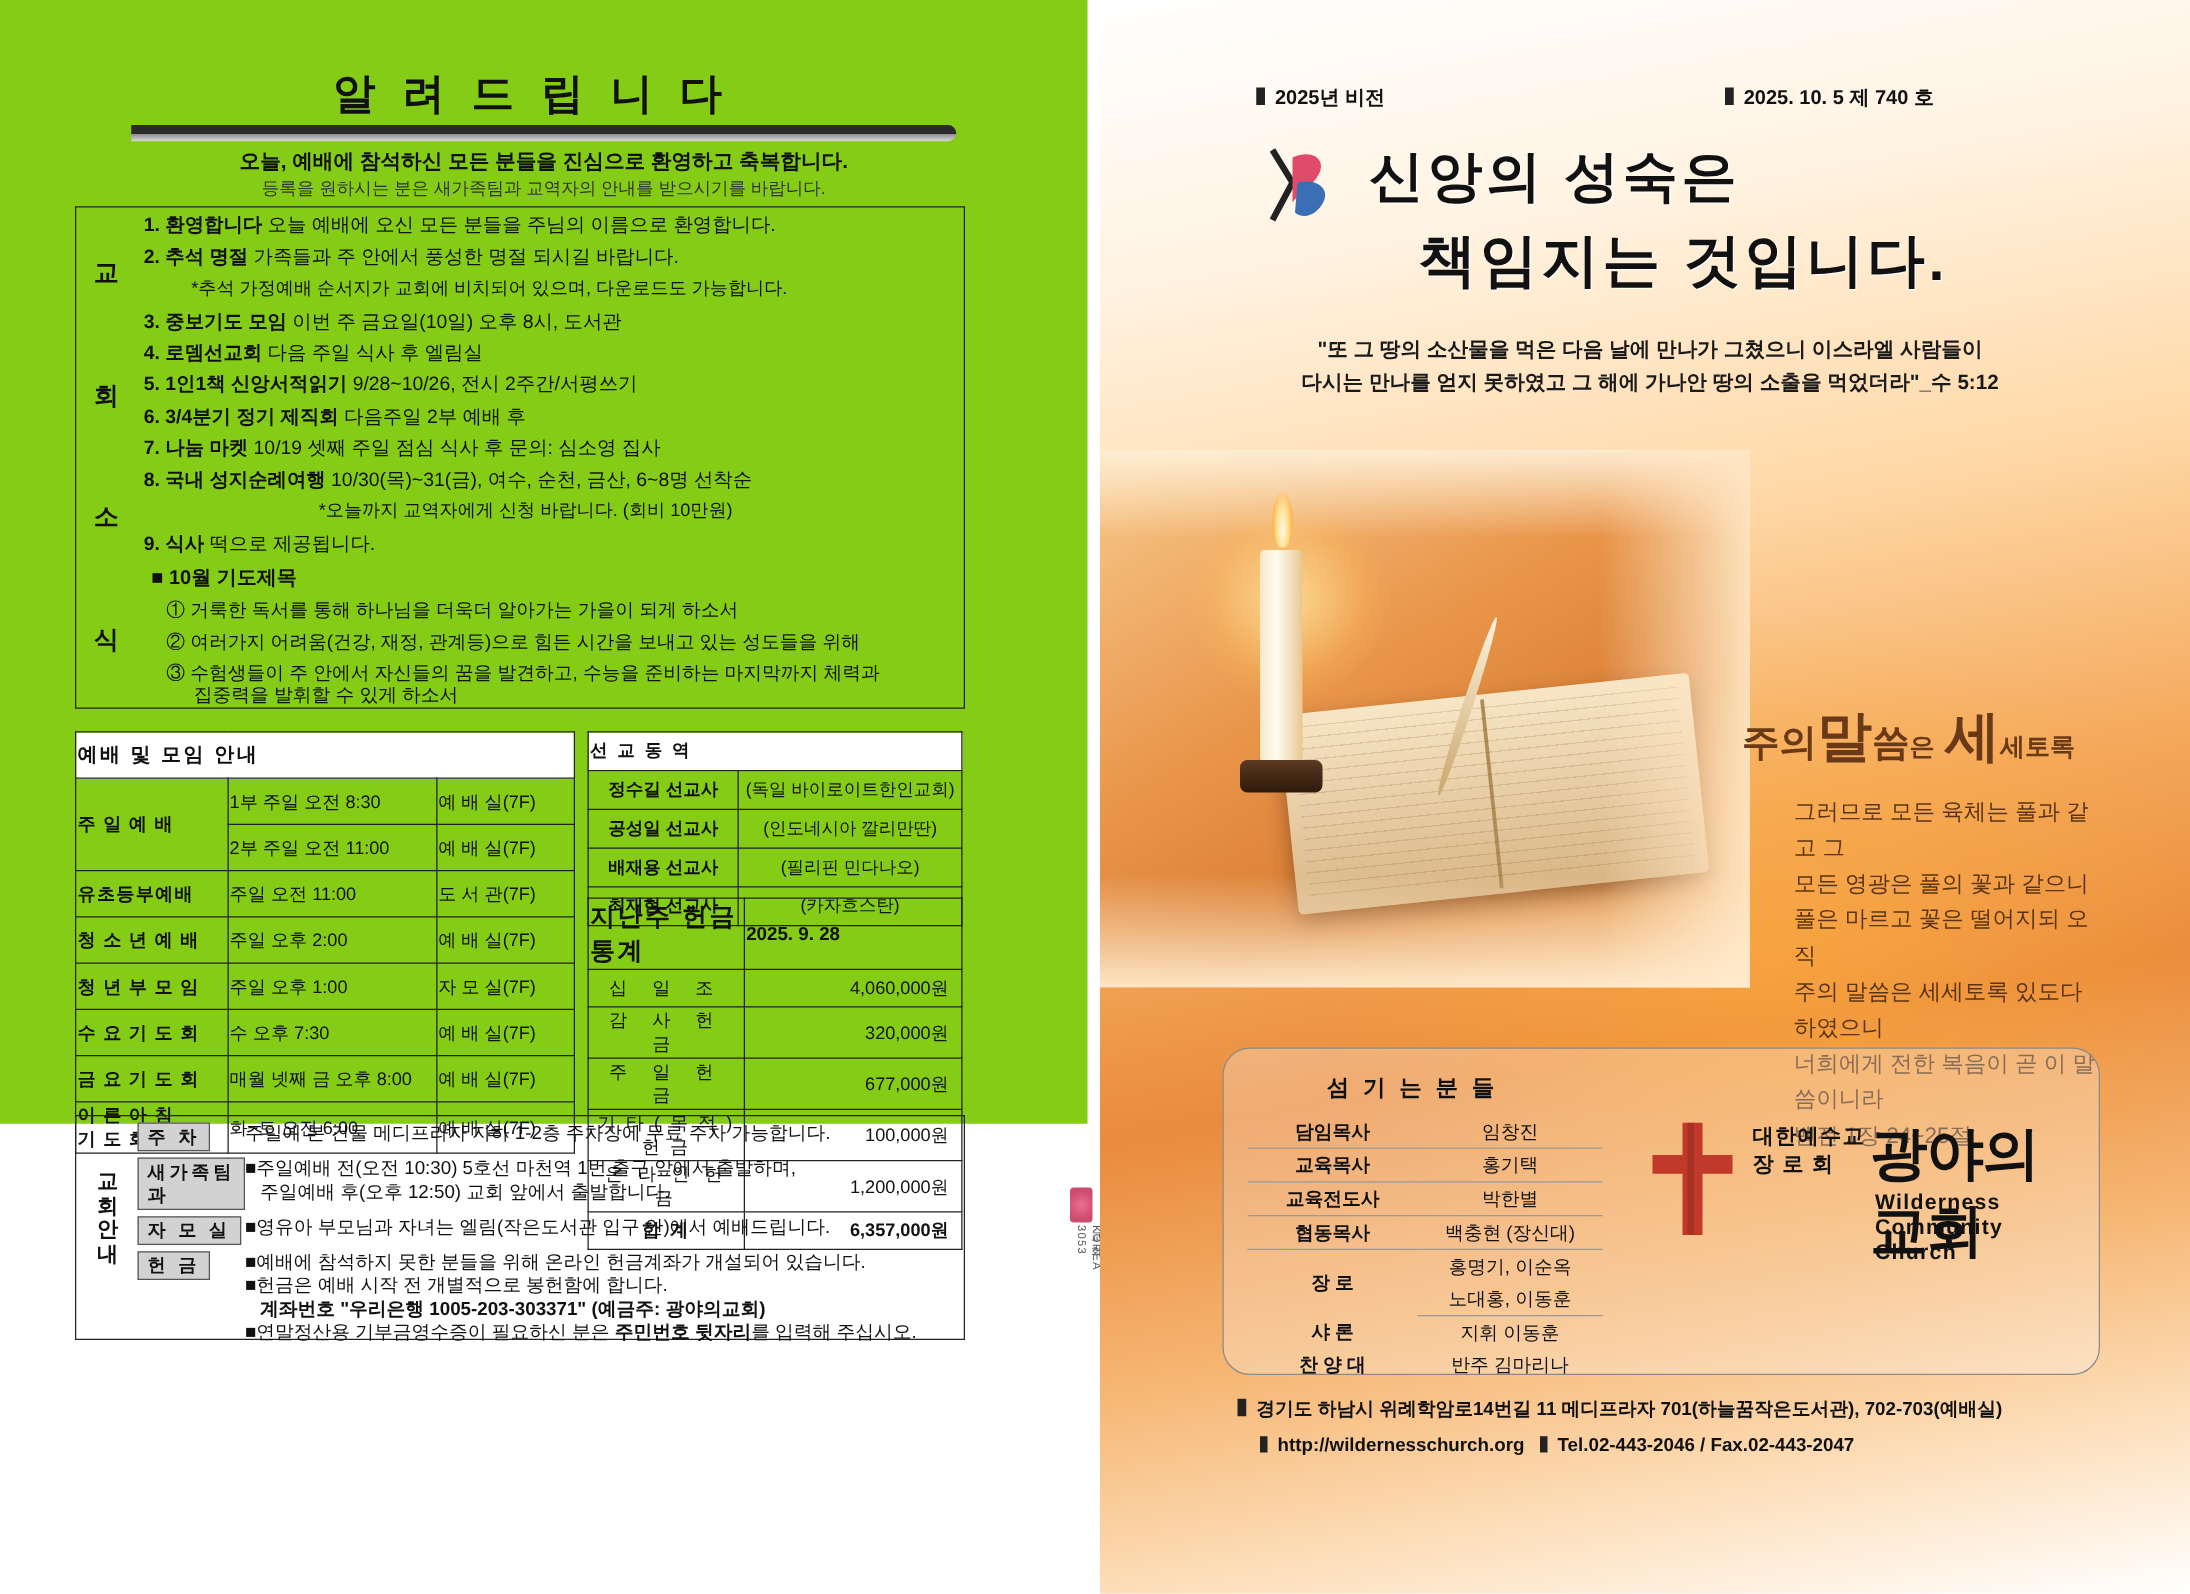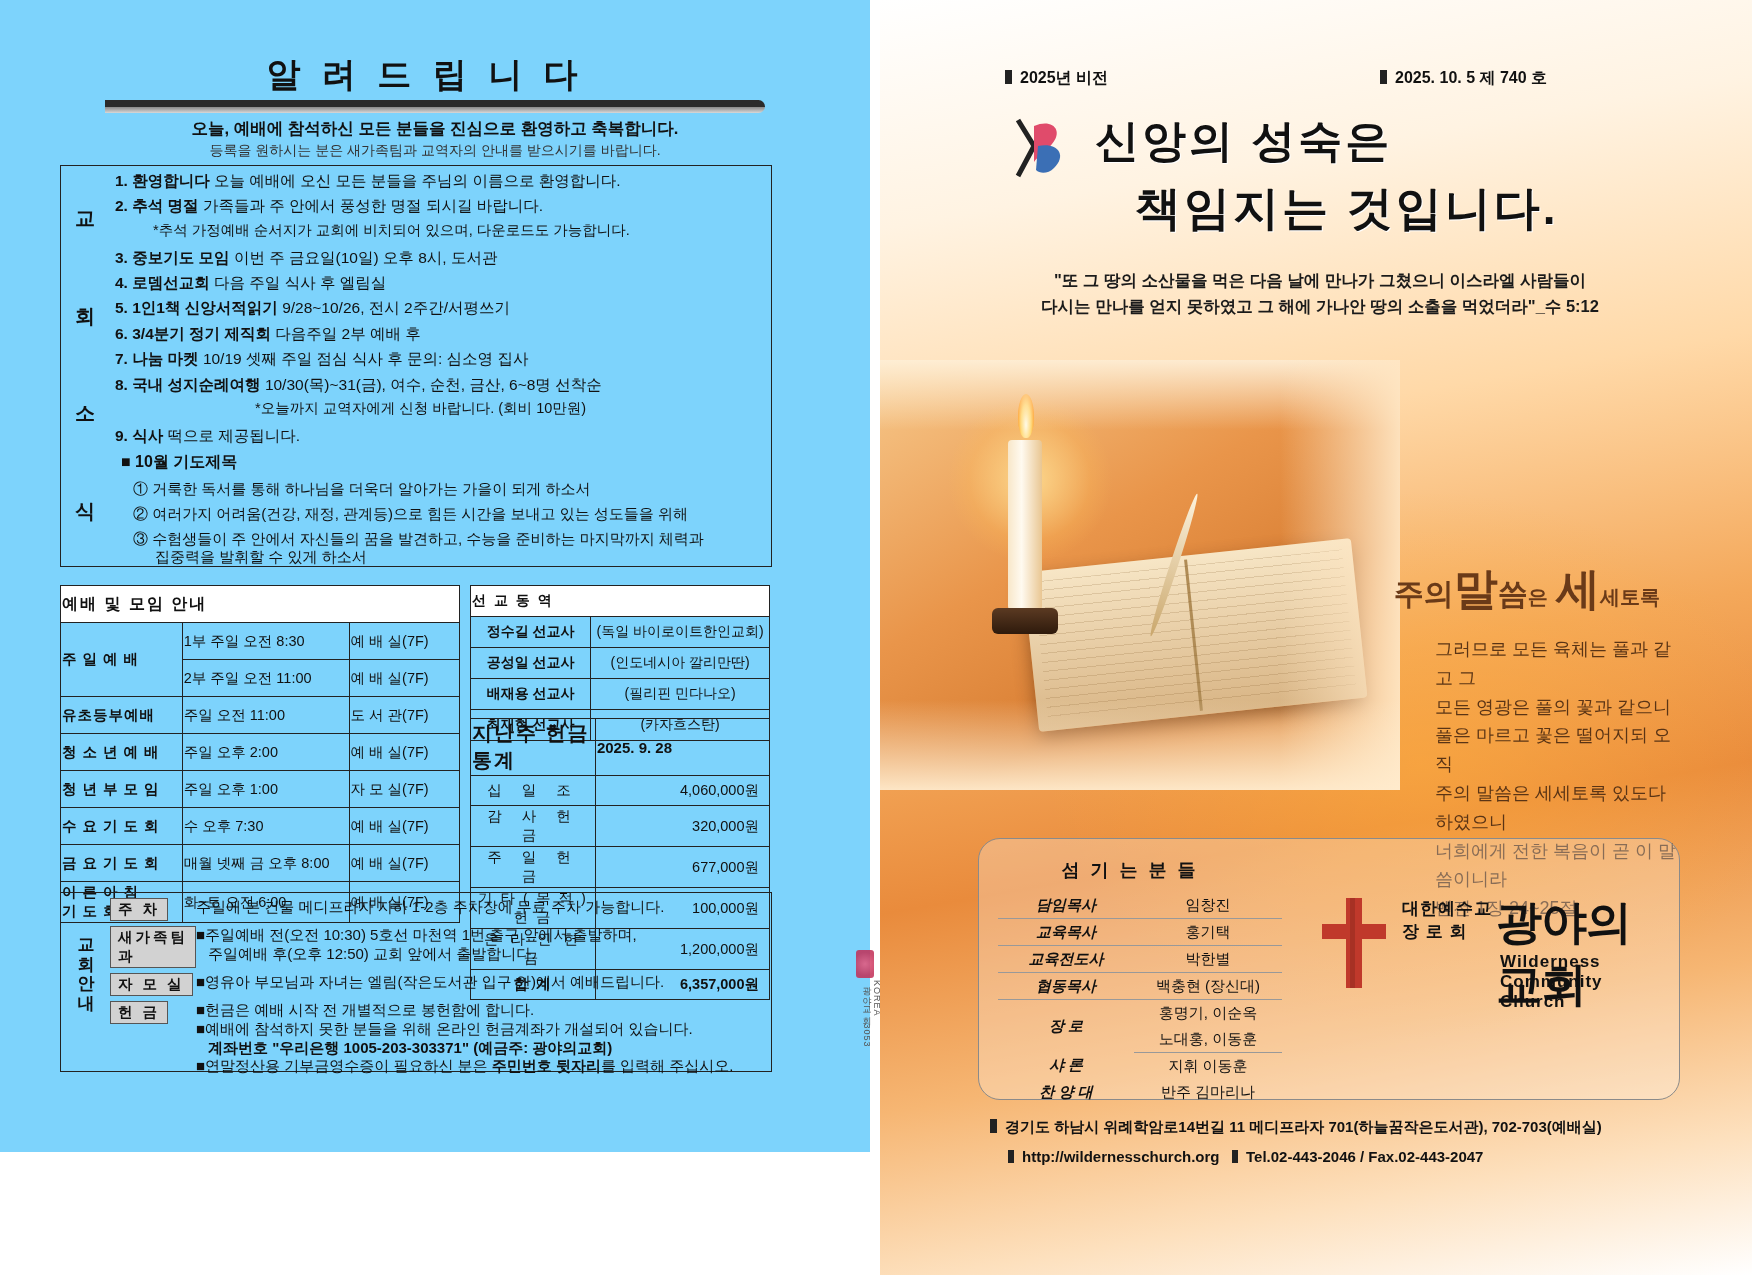--- a/index.html
+++ b/index.html
@@ -8,21 +8,21 @@
     width:1752px;height:1275px;
     background:#ffffff;
     font-family:"Liberation Sans", sans-serif;
     color:#111;
     overflow:hidden;
     position:relative;
   }
   .page{position:relative;width:1752px;height:1275px;}
 
   
-  .left-page{position:absolute;left:0;top:0;width:870px;height:1152px;background:#7dd3fc;}
+  .left-page{position:absolute;left:0;top:0;width:870px;height:899px;background:#84cc16;}
 
   .notice-title{
     position:absolute;left:255px;top:52px;width:340px;
     text-align:center;font-size:34px;font-weight:bold;letter-spacing:6px;
   }
   .title-rule{
     position:absolute;left:105px;top:100px;width:660px;height:13px;
     background:linear-gradient(to bottom,#2b2b2b 0%,#2b2b2b 55%,#8d8d8d 56%,#d8d8d8 100%);
     border-top-right-radius:10px;border-bottom-right-radius:10px;
   }
@@ -193,21 +193,21 @@
 
   
   .servants{
     position:absolute;left:98px;top:838px;width:700px;height:260px;
     border:1px solid #8a8a8a;border-radius:22px;background:rgba(255,255,255,.28);
   }
   .servants-title{position:absolute;left:130px;top:858px;width:240px;text-align:center;
     font-size:18px;font-weight:bold;letter-spacing:3px;}
   #servants-table{position:absolute;left:118px;top:892px;font-size:15px;}
   #servants-table td{padding:1px 4px;height:24px;}
-  #servants-table .role{width:128px;text-align:center;font-weight:bold;border-bottom:1px solid #999;font-style:italic;}
+  #servants-table .role{width:128px;text-align:center;font-weight:bold;border-bottom:1px solid #999;}
   #servants-table .name{width:140px;text-align:center;border-bottom:1px solid #999;}
   #servants-table tr.nb .role,#servants-table tr.nb .name{border-bottom:none;}
 
   .church-logo{position:absolute;left:430px;top:880px;width:350px;height:130px;}
   .cross{position:absolute;left:10px;top:18px;width:70px;height:90px;}
   .denom{position:absolute;left:92px;top:18px;font-size:17px;font-weight:bold;line-height:1.35;letter-spacing:1px;}
   .cname{position:absolute;left:186px;top:12px;font-size:46px;font-weight:bold;letter-spacing:-1px;}
   .ename{position:absolute;left:190px;top:72px;font-size:17px;font-weight:bold;letter-spacing:1px;}
 
   .addr{position:absolute;left:110px;top:1118px;font-size:15px;font-weight:bold;}
@@ -435,22 +435,22 @@
         </div>
         <div class="g-text">
           <span class="ln">■영유아 부모님과 자녀는 엘림(작은도서관 입구 안)에서 예배드립니다.</span>
         </div>
       </div>
       <div class="g-row">
         <div class="g-tag">
           <span class="tagbox">헌  금</span>
         </div>
         <div class="g-text">
+          <span class="ln">■예배에 참석하지 못한 분들을 위해 온라인 헌금계좌가 개설되어 있습니다.</span>
           <span class="ln">■헌금은 예배 시작 전 개별적으로 봉헌함에 합니다.</span>
-          <span class="ln">■예배에 참석하지 못한 분들을 위해 온라인 헌금계좌가 개설되어 있습니다.</span>
           <span class="ind" style="font-weight:bold">계좌번호 "우리은행 1005-203-303371" (예금주: 광야의교회)</span>
           <span class="ln"><span>■연말정산용 기부금영수증이 필요하신 분은 </span><span style="font-weight:bold">주민번호 뒷자리</span><span>를 입력해 주십시오.</span></span>
         </div>
       </div>
     </div>
 
     <div class="stamp"></div>
     <div class="side-vert">광야교회 3053</div>
     <div class="side-vert2">www.kjsa.com PRINTED IN KOREA</div>
   </div>

